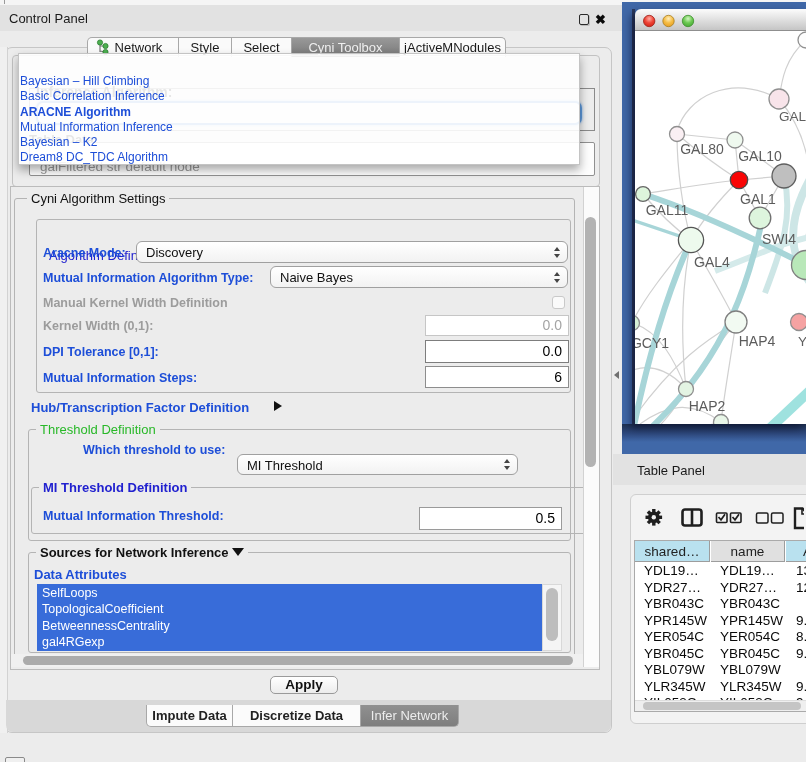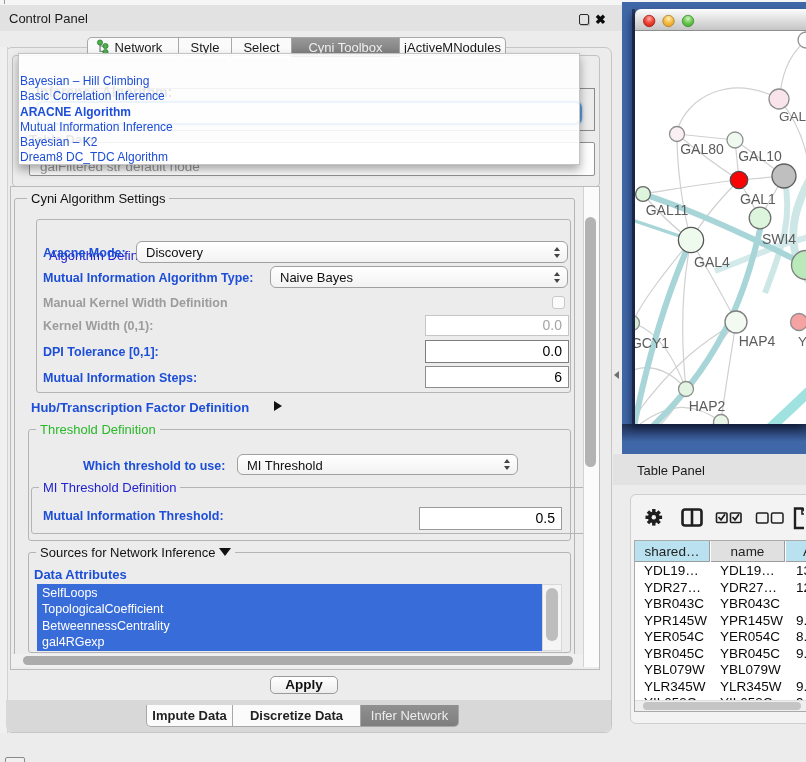--- a/index.html
+++ b/index.html
@@ -94,34 +94,34 @@
 <div class="lbl" style="left:43px;top:345px;">DPI Tolerance [0,1]:</div>
 <div class="tfield" style="left:425px;top:340px;width:144px;height:23px;border:1px solid #7d7d7d;line-height:21px;">0.0</div>
 <div class="lbl" style="left:43px;top:371px;">Mutual Information Steps:</div>
 <div class="tfield" style="left:425px;top:366px;width:144px;height:22px;border:1px solid #8d8d8d;line-height:20px;">6</div>
 <div class="lbl" style="left:31px;top:400px;font-size:13px;">Hub/Transcription Factor Definition</div>
 <div class="abs" style="left:274px;top:401px;width:0;height:0;border-top:5.5px solid transparent;border-bottom:5.5px solid transparent;border-left:8px solid #111;"></div>
 
 <div class="grp" style="left:28px;top:429px;width:543px;height:112px;">
   <span class="gt" style="left:7px;color:#28b828;">Threshold Definition</span>
 </div>
-<div class="lbl" style="left:83px;top:459px;">Which threshold to use:</div>
+<div class="lbl" style="left:83px;top:443px;">Which threshold to use:</div>
 <div class="combo" style="left:237px;top:454px;width:281px;height:21px;">
     <span class="ct">MI Threshold</span>
     <span class="spin"></span>
   </div>
 
-<div class="grp" style="left:31px;top:487px;width:558px;height:47px;">
+<div class="grp" style="left:31px;top:487px;width:558px;height:47px;font-weight:bold;">
   <span class="gt" style="left:7px;color:#2121cf;">MI Threshold Definition</span>
 </div>
 <div class="lbl" style="left:43px;top:509px;">Mutual Information Threshold:</div>
 <div class="tfield" style="left:419px;top:507px;width:143px;height:23px;border:1px solid #9a9a9a;line-height:21px;">0.5</div>
 
 <div class="grp" style="left:28px;top:552px;width:543px;height:101px;">
-  <span class="gt" style="left:7px;color:#111;">Sources for Network Inference <span style="display:inline-block;width:0;height:0;border-left:6px solid transparent;border-right:6px solid transparent;border-top:8px solid #111;vertical-align:1px;"></span></span>
+  <span class="gt" style="left:7px;color:#111;font-weight:bold;">Sources for Network Inference <span style="display:inline-block;width:0;height:0;border-left:6px solid transparent;border-right:6px solid transparent;border-top:8px solid #111;vertical-align:1px;"></span></span>
 </div>
 <div class="lbl" style="left:34px;top:567px;font-size:13px;">Data Attributes</div>
 <div class="abs" style="left:37px;top:584px;width:505px;height:67px;background:#386cd9;color:#fff;font-size:12.5px;line-height:16.4px;padding:1px 0 0 5px;">SelfLoops<br>TopologicalCoefficient<br>BetweennessCentrality<br>gal4RGexp</div>
 <div class="abs" style="left:542px;top:584px;width:20px;height:67px;background:#f5f5f5;border:1px solid #d8d8d8;"></div>
 <div class="abs" style="left:546px;top:588px;width:12px;height:53px;background:#bdbdbd;border-radius:6px;"></div>
 
 <div class="abs" style="left:583px;top:187px;width:16px;height:480px;background:#fbfbfb;border-left:1px solid #d2d2d2;"></div>
 <div class="abs" style="left:585px;top:217px;width:11px;height:250px;background:#b3b3b3;border-radius:5.5px;"></div>
 <div class="abs" style="left:11px;top:654px;width:572px;height:13px;background:#f0f0f0;"></div>
 <div class="abs" style="left:23px;top:656px;width:550px;height:9px;background:#ababab;border-radius:4.5px;"></div>

